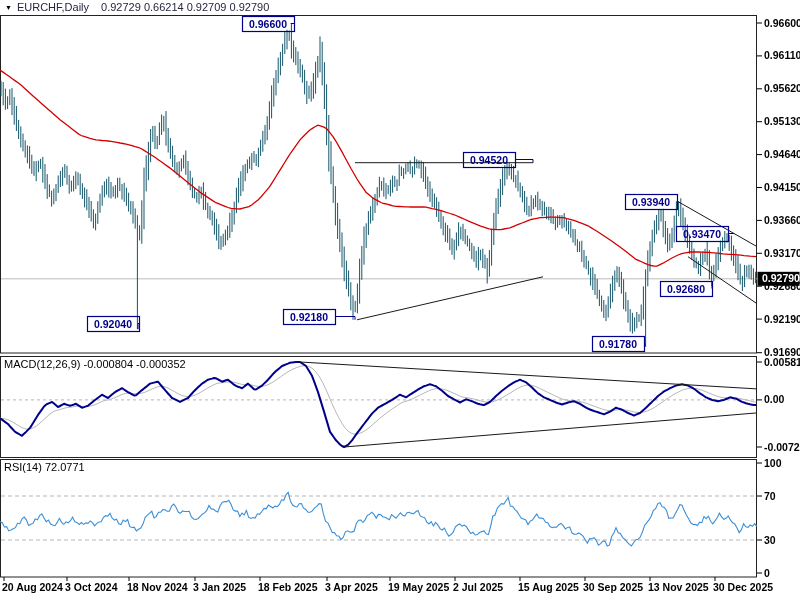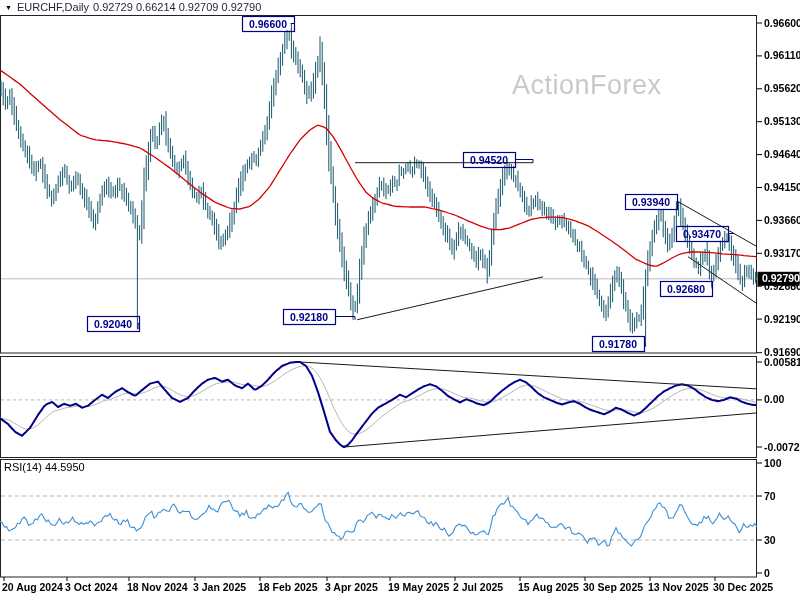--- a/index.html
+++ b/index.html
@@ -1,36 +1,36 @@
 <!DOCTYPE html>
 <html><head>
 <meta charset="utf-8">
 <style>
 html,body{margin:0;padding:0;background:#fff}
 #app{position:relative;width:800px;height:600px;background:#fff;font-family:"Liberation Sans",sans-serif;overflow:hidden}
 #hdr{position:absolute;left:0;top:0;width:800px;height:15px;font-size:11px;line-height:14px;color:#26263f;white-space:nowrap;z-index:3}
 #hdr .tri{display:inline-block;font-size:7px;margin:0 5px 0 5px;color:#000;vertical-align:1px}
-#hdr .t{margin-right:4px}
+#hdr .t{margin-right:12px}
 .phdr{position:absolute;font-size:11px;color:#000;z-index:3}
 #watermark{position:absolute;left:512px;top:70px;font-size:27px;color:#c6c9cd;letter-spacing:.5px;z-index:0}
 svg#cv{position:absolute;left:0;top:0;z-index:1}
 text{font-family:"Liberation Sans",sans-serif}
 .tick{font-size:10.5px;font-weight:600;fill:#000}
 .lbl{font-size:10.5px;font-weight:600;fill:#00008b}
 .badge{font-size:10.5px;font-weight:700;fill:#fff}
 </style>
 </head>
 <body>
 
 <div id="app">
   <div id="hdr">
     <span class="tri">▼</span><span class="t">EURCHF,Daily</span><span>0.92729 0.66214 0.92709 0.92790</span>
   </div>
-  <div id="watermark">ActionForex</div>
-  <div class="phdr" style="left:4px;top:461px">RSI(14) 44.5950</div>
+  <div class="phdr" style="left:4px;top:358px">MACD(12,26,9) -0.000804 -0.000352</div>
+  <div class="phdr" style="left:4px;top:461px">RSI(14) 72.0771</div>
   <svg id="cv" width="800" height="600" viewBox="0 0 800 600">
       <rect x="0.5" y="15.5" width="756" height="337.5" fill="none" stroke="#222222" stroke-width="1"></rect>
       <rect x="0.5" y="356.5" width="756" height="101" fill="none" stroke="#222222" stroke-width="1"></rect>
       <rect x="0.5" y="459.5" width="756" height="117.5" fill="none" stroke="#222222" stroke-width="1"></rect>
       <line x1="1" y1="278.8" x2="757" y2="278.8" stroke="#bdbdbd"></line>
       <path d="M1.0 80.8L1.0 96.2M3.2 82.1L3.2 105.4M5.4 88.6L5.4 109.8M7.6 96.3L7.6 109.1M9.8 89.2L9.8 105.0M12.0 88.1L12.0 115.1M14.2 97.1L14.2 124.7M16.4 105.9L16.4 131.0M18.6 119.9L18.6 139.0M20.8 126.3L20.8 147.5M23.0 133.5L23.0 151.3M25.2 140.3L25.2 157.5M27.4 145.4L27.4 163.3M29.6 146.2L29.6 168.6M31.8 154.7L31.8 173.8M34.0 161.1L34.0 175.9M36.2 161.1L36.2 181.2M38.4 160.6L38.4 172.2M40.6 158.8L40.6 168.9M42.8 156.9L42.8 182.7M45.0 164.1L45.0 188.9M47.2 174.1L47.2 198.9M49.4 184.4L49.4 197.0M51.6 190.7L51.6 206.6M53.8 188.5L53.8 204.3M56.0 184.0L56.0 201.1M58.2 175.5L58.2 192.9M60.4 171.0L60.4 187.1M62.6 167.2L62.6 185.9M64.8 164.1L64.8 177.9M67.0 165.7L67.0 184.7M69.2 174.9L69.2 193.7M71.4 180.6L71.4 191.7M73.6 175.8L73.6 191.4M75.8 171.3L75.8 189.1M78.0 172.3L78.0 185.4M80.2 173.8L80.2 195.0M82.4 183.2L82.4 198.9M84.6 187.5L84.6 207.4M86.8 189.2L86.8 210.3M89.0 196.9L89.0 218.0M91.2 201.0L91.2 221.5M93.4 209.3L93.4 228.4M95.6 213.6L95.6 230.3M97.8 201.3L97.8 223.8M100.0 193.7L100.0 212.8M102.2 185.3L102.2 205.8M104.4 181.4L104.4 197.4M106.6 178.9L106.6 194.7M108.8 176.6L108.8 197.5M111.0 182.0L111.0 198.6M113.2 186.4L113.2 196.7M115.4 185.0L115.4 198.6M117.6 177.9L117.6 197.5M119.8 177.6L119.8 191.1M122.0 184.0L122.0 199.5M124.2 182.8L124.2 201.8M126.4 187.7L126.4 205.8M128.6 192.7L128.6 211.6M130.8 200.9L130.8 214.5M133.0 201.3L133.0 223.5M135.2 208.4L135.2 228.6M137.4 215.2L137.4 329.2M139.6 225.2L139.6 240.4M141.8 200.3L141.8 243.8M144.0 167.6L144.0 229.2M146.2 155.3L146.2 191.4M148.4 141.8L148.4 180.2M150.6 129.0L150.6 162.2M152.8 126.0L152.8 141.9M155.0 125.9L155.0 149.0M157.2 135.9L157.2 149.1M159.4 122.4L159.4 145.0M161.6 114.5L161.6 135.0M163.8 115.9L163.8 131.5M166.0 111.1L166.0 145.7M168.2 127.9L168.2 152.5M170.4 138.1L170.4 158.8M172.6 145.8L172.6 166.9M174.8 155.0L174.8 172.2M177.0 162.2L177.0 174.5M179.2 161.3L179.2 177.9M181.4 158.5L181.4 171.4M183.6 154.9L183.6 168.5M185.8 150.5L185.8 174.8M188.0 161.0L188.0 185.3M190.2 170.8L190.2 190.2M192.4 177.6L192.4 198.0M194.6 187.4L194.6 198.5M196.8 192.0L196.8 202.7M199.0 185.8L199.0 204.3M201.2 186.7L201.2 198.5M203.4 182.3L203.4 209.9M205.6 191.9L205.6 210.1M207.8 202.7L207.8 218.5M210.0 205.9L210.0 220.1M212.2 210.5L212.2 225.5M214.4 212.4L214.4 234.7M216.6 218.8L216.6 240.5M218.8 224.2L218.8 249.2M221.0 235.9L221.0 249.8M223.2 233.7L223.2 246.8M225.4 229.6L225.4 245.3M227.6 225.6L227.6 240.3M229.8 212.7L229.8 237.9M232.0 209.4L232.0 232.1M234.2 201.7L234.2 224.6M236.4 187.6L236.4 213.1M238.6 178.0L238.6 202.6M240.8 171.3L240.8 196.1M243.0 165.2L243.0 191.4M245.2 163.9L245.2 181.2M247.4 159.4L247.4 173.2M249.6 156.6L249.6 168.8M251.8 152.9L251.8 170.0M254.0 151.0L254.0 162.8M256.2 154.1L256.2 166.0M258.4 147.7L258.4 167.2M260.6 139.7L260.6 155.9M262.8 130.9L262.8 151.7M265.0 124.9L265.0 144.4M267.2 116.2L267.2 140.3M269.4 101.3L269.4 129.8M271.6 85.4L271.6 118.4M273.8 78.1L273.8 106.6M276.0 70.0L276.0 95.4M278.2 57.6L278.2 83.1M280.4 51.9L280.4 75.4M282.6 43.8L282.6 65.9M284.8 32.1L284.8 54.0M287.0 29.8L287.0 49.4M289.2 30.6L289.2 40.9M291.4 23.0L291.4 58.7M293.6 40.5L293.6 62.4M295.8 47.1L295.8 65.1M298.0 51.4L298.0 73.5M300.2 59.0L300.2 77.3M302.4 64.6L302.4 82.6M304.6 69.8L304.6 94.4M306.8 80.8L306.8 104.1M309.0 85.6L309.0 98.8M311.2 81.5L311.2 101.6M313.4 73.1L313.4 98.8M315.6 61.7L315.6 93.7M317.8 56.0L317.8 77.7M320.0 36.4L320.0 72.3M322.2 41.8L322.2 85.3M324.4 62.2L324.4 109.0M326.6 84.3L326.6 145.2M328.8 115.0L328.8 171.5M331.0 141.2L331.0 184.2M333.2 166.3L333.2 202.9M335.4 186.2L335.4 225.4M337.6 202.9L337.6 239.0M339.8 218.9L339.8 252.1M342.0 232.4L342.0 267.4M344.2 246.5L344.2 281.3M346.4 260.5L346.4 289.2M348.6 270.4L348.6 296.5M350.8 282.2L350.8 310.4M353.0 295.3L353.0 319.8M355.2 300.8L355.2 312.2M357.4 283.5L357.4 313.3M359.6 258.7L359.6 303.6M361.8 245.9L361.8 279.8M364.0 226.4L364.0 264.7M366.2 223.3L366.2 248.0M368.4 211.1L368.4 235.0M370.6 206.2L370.6 223.5M372.8 197.7L372.8 220.7M375.0 193.9L375.0 213.0M377.2 187.2L377.2 205.5M379.4 176.8L379.4 197.4M381.6 181.0L381.6 190.7M383.8 177.5L383.8 196.6M386.0 183.1L386.0 199.2M388.2 185.1L388.2 194.2M390.4 179.6L390.4 196.3M392.6 175.5L392.6 192.7M394.8 176.1L394.8 187.0M397.0 179.4L397.0 191.0M399.2 164.5L399.2 186.1M401.4 166.5L401.4 176.0M403.6 168.1L403.6 178.9M405.8 163.5L405.8 174.3M408.0 162.4L408.0 171.9M410.2 160.4L410.2 174.1M412.4 166.3L412.4 177.7M414.6 156.5L414.6 174.5M416.8 159.3L416.8 168.2M419.0 160.3L419.0 168.7M421.2 160.6L421.2 178.3M423.4 161.9L423.4 181.9M425.6 166.6L425.6 189.0M427.8 176.5L427.8 196.8M430.0 181.3L430.0 201.9M432.2 188.5L432.2 207.1M434.4 193.5L434.4 208.3M436.6 197.2L436.6 216.9M438.8 201.7L438.8 222.0M441.0 210.0L441.0 228.7M443.2 216.2L443.2 235.3M445.4 222.6L445.4 241.9M447.6 225.1L447.6 242.8M449.8 228.5L449.8 250.2M452.0 238.2L452.0 254.8M454.2 239.6L454.2 259.6M456.4 232.4L456.4 250.4M458.6 222.3L458.6 246.1M460.8 226.6L460.8 239.4M463.0 223.8L463.0 241.1M465.2 229.0L465.2 244.3M467.4 235.4L467.4 246.5M469.6 238.7L469.6 251.1M471.8 242.9L471.8 259.2M474.0 246.1L474.0 261.7M476.2 250.8L476.2 267.8M478.4 247.0L478.4 270.4M480.6 249.7L480.6 260.4M482.8 248.7L482.8 268.1M485.0 254.6L485.0 268.7M487.2 258.0L487.2 283.5M489.4 250.1L489.4 276.7M491.6 228.8L491.6 265.7M493.8 212.9L493.8 245.0M496.0 198.1L496.0 228.8M498.2 188.7L498.2 214.0M500.4 179.0L500.4 206.9M502.6 168.3L502.6 195.1M504.8 165.1L504.8 185.7M507.0 161.6L507.0 179.4M509.2 162.5L509.2 175.6M511.4 164.0L511.4 179.5M513.6 165.8L513.6 182.1M515.8 175.1L515.8 187.8M518.0 170.6L518.0 191.4M520.2 182.5L520.2 197.4M522.4 186.1L522.4 202.3M524.6 190.9L524.6 212.2M526.8 196.8L526.8 215.0M529.0 205.7L529.0 216.7M531.2 195.2L531.2 216.3M533.4 198.4L533.4 209.2M535.6 195.1L535.6 207.1M537.8 191.7L537.8 210.6M540.0 198.9L540.0 210.1M542.2 200.9L542.2 216.3M544.4 201.7L544.4 215.4M546.6 206.9L546.6 219.3M548.8 206.7L548.8 220.3M551.0 207.0L551.0 223.3M553.2 209.2L553.2 224.0M555.4 216.7L555.4 230.1M557.6 215.1L557.6 227.6M559.8 215.1L559.8 225.0M562.0 215.1L562.0 228.6M564.2 213.0L564.2 227.4M566.4 218.1L566.4 231.1M568.6 220.8L568.6 234.3M570.8 221.2L570.8 237.7M573.0 228.9L573.0 242.6M575.2 229.2L575.2 245.6M577.4 239.2L577.4 252.1M579.6 241.4L579.6 252.0M581.8 240.7L581.8 261.9M584.0 250.0L584.0 267.6M586.2 255.9L586.2 269.2M588.4 260.7L588.4 274.7M590.6 267.8L590.6 285.6M592.8 267.2L592.8 290.1M595.0 273.9L595.0 295.0M597.2 278.9L597.2 298.9M599.4 289.8L599.4 306.1M601.6 295.6L601.6 311.6M603.8 300.0L603.8 317.9M606.0 304.7L606.0 321.1M608.2 296.3L608.2 317.6M610.4 283.7L610.4 308.5M612.6 275.7L612.6 302.3M614.8 270.4L614.8 290.9M617.0 266.2L617.0 282.5M619.2 266.9L619.2 287.0M621.4 271.9L621.4 293.7M623.6 279.2L623.6 309.2M625.8 292.1L625.8 311.5M628.0 300.1L628.0 322.7M630.2 309.1L630.2 331.5M632.4 312.8L632.4 333.6M634.6 317.4L634.6 331.5M636.8 312.0L636.8 328.4M639.0 314.2L639.0 321.9M641.2 304.5L641.2 326.0M643.4 286.4L643.4 319.6M645.6 269.4L645.6 346.7M647.8 250.3L647.8 286.3M650.0 241.3L650.0 271.5M652.2 229.7L652.2 256.3M654.4 220.4L654.4 242.6M656.6 215.0L656.6 234.3M658.8 208.9L658.8 230.4M661.0 209.5L661.0 221.6M663.2 208.8L663.2 237.3M665.4 221.0L665.4 244.3M667.6 228.0L667.6 252.3M669.8 233.6L669.8 250.5M672.0 227.8L672.0 248.0M674.2 215.6L674.2 242.4M676.4 201.3L676.4 231.6M678.6 201.6L678.6 216.3M680.8 198.3L680.8 226.8M683.0 207.6L683.0 230.3M685.2 217.4L685.2 241.0M687.4 224.5L687.4 247.9M689.6 234.4L689.6 253.8M691.8 241.1L691.8 259.9M694.0 248.6L694.0 267.7M696.2 257.4L696.2 268.3M698.4 260.9L698.4 274.1M700.6 252.7L700.6 276.1M702.8 251.3L702.8 265.0M705.0 248.8L705.0 261.9M707.2 241.9L707.2 265.4M709.4 250.1L709.4 279.4M711.6 265.9L711.6 286.2M713.8 264.9L713.8 281.3M716.0 253.6L716.0 277.7M718.2 247.1L718.2 270.3M720.4 240.7L720.4 262.0M722.6 237.2L722.6 251.1M724.8 230.9L724.8 248.4M727.0 233.2L727.0 242.7M729.2 234.9L729.2 250.9M731.4 235.6L731.4 260.8M733.6 245.4L733.6 265.9M735.8 249.2L735.8 273.3M738.0 255.1L738.0 280.2M740.2 263.7L740.2 284.5M742.4 275.8L742.4 291.0M744.6 264.9L744.6 287.1M746.8 265.5L746.8 277.3M749.0 264.7L749.0 278.5M751.2 264.7L751.2 279.6M753.4 268.3L753.4 284.7M755.6 271.7L755.6 283.2" stroke="#14566a" stroke-width="1" fill="none"></path>
       <path d="M0 70.0L3 72.1L6 74.2L9 76.3L12 78.5L15 80.6L18 82.7L21 85.0L24 87.7L27 90.5L30 93.2L33 95.9L36 98.6L39 101.3L42 104.0L45 106.6L48 109.2L51 111.8L54 114.5L57 117.1L60 119.7L63 122.0L66 124.3L69 126.6L72 129.0L75 131.3L78 133.6L81 135.5L84 136.4L87 137.3L90 138.3L93 139.2L96 139.9L99 140.2L102 140.5L105 140.7L108 141.0L111 141.4L114 141.9L117 142.4L120 143.0L123 143.5L126 144.1L129 144.9L132 145.7L135 146.6L138 147.4L141 148.5L144 150.4L147 152.3L150 154.2L153 156.0L156 158.0L159 160.2L162 162.3L165 164.5L168 166.6L171 168.8L174 171.3L177 173.7L180 176.1L183 178.5L186 180.9L189 183.4L192 185.8L195 188.2L198 190.6L201 192.9L204 194.9L207 196.9L210 198.9L213 200.9L216 202.7L219 203.9L222 205.1L225 206.3L228 207.5L231 208.4L234 208.6L237 208.8L240 209.0L243 208.2L246 207.4L249 206.6L252 204.7L255 202.3L258 199.9L261 197.0L264 193.4L267 189.8L270 186.2L273 181.3L276 176.5L279 171.7L282 166.8L285 162.0L288 157.2L291 152.5L294 148.3L297 144.1L300 139.8L303 136.8L306 133.8L309 130.8L312 128.6L315 126.8L318 125.1L321 126.1L324 127.1L327 129.0L330 132.8L333 136.6L336 141.3L339 146.6L342 151.9L345 157.5L348 163.0L351 168.5L354 173.7L357 179.0L360 183.7L363 187.9L366 192.2L369 194.7L372 197.3L375 199.4L378 200.9L381 202.5L384 203.5L387 204.2L390 205.0L393 205.8L396 206.4L399 206.5L402 206.6L405 206.8L408 206.9L411 207.0L414 207.0L417 207.0L420 207.0L423 207.0L426 207.2L429 207.9L432 208.6L435 209.2L438 209.9L441 210.7L444 211.6L447 212.5L450 213.5L453 214.4L456 215.5L459 216.8L462 218.2L465 219.5L468 220.9L471 222.2L474 223.4L477 224.6L480 225.8L483 226.8L486 227.8L489 228.8L492 229.3L495 229.5L498 229.7L501 229.6L504 229.0L507 228.4L510 227.8L513 226.6L516 225.4L519 224.2L522 223.0L525 221.8L528 220.6L531 219.5L534 218.9L537 218.3L540 217.7L543 217.6L546 217.4L549 217.2L552 217.1L555 217.2L558 217.4L561 217.6L564 217.7L567 218.6L570 219.4L573 220.2L576 221.1L579 222.3L582 223.4L585 224.6L588 225.8L591 227.6L594 229.5L597 231.3L600 233.2L603 235.2L606 237.2L609 239.2L612 241.2L615 243.4L618 245.6L621 247.8L624 250.0L627 252.3L630 254.7L633 257.0L636 259.4L639 260.7L642 262.0L645 263.4L648 264.7L651 265.5L654 266.2L657 266.2L660 264.7L663 263.2L666 261.5L669 259.8L672 258.0L675 256.5L678 255.0L681 253.8L684 253.2L687 252.6L690 252.0L693 252.0L696 252.0L699 252.0L702 252.1L705 252.3L708 252.4L711 252.6L714 252.9L717 253.2L720 253.5L723 253.9L726 254.1L729 254.3L732 254.4L735 254.6L738 254.9L741 255.2L744 255.6L747 255.9L750 256.2L753 256.4L756 256.7" stroke="#d40000" stroke-width="1.3" fill="none"></path>
       <line x1="357" y1="319.8" x2="543" y2="276.8" stroke="#1a1a1a" stroke-width="1"></line>
       <line x1="355" y1="162.7" x2="533" y2="162.7" stroke="#1a1a1a" stroke-width="1"></line>
       <line x1="678" y1="201.6" x2="757" y2="246.6" stroke="#1a1a1a" stroke-width="1"></line>

